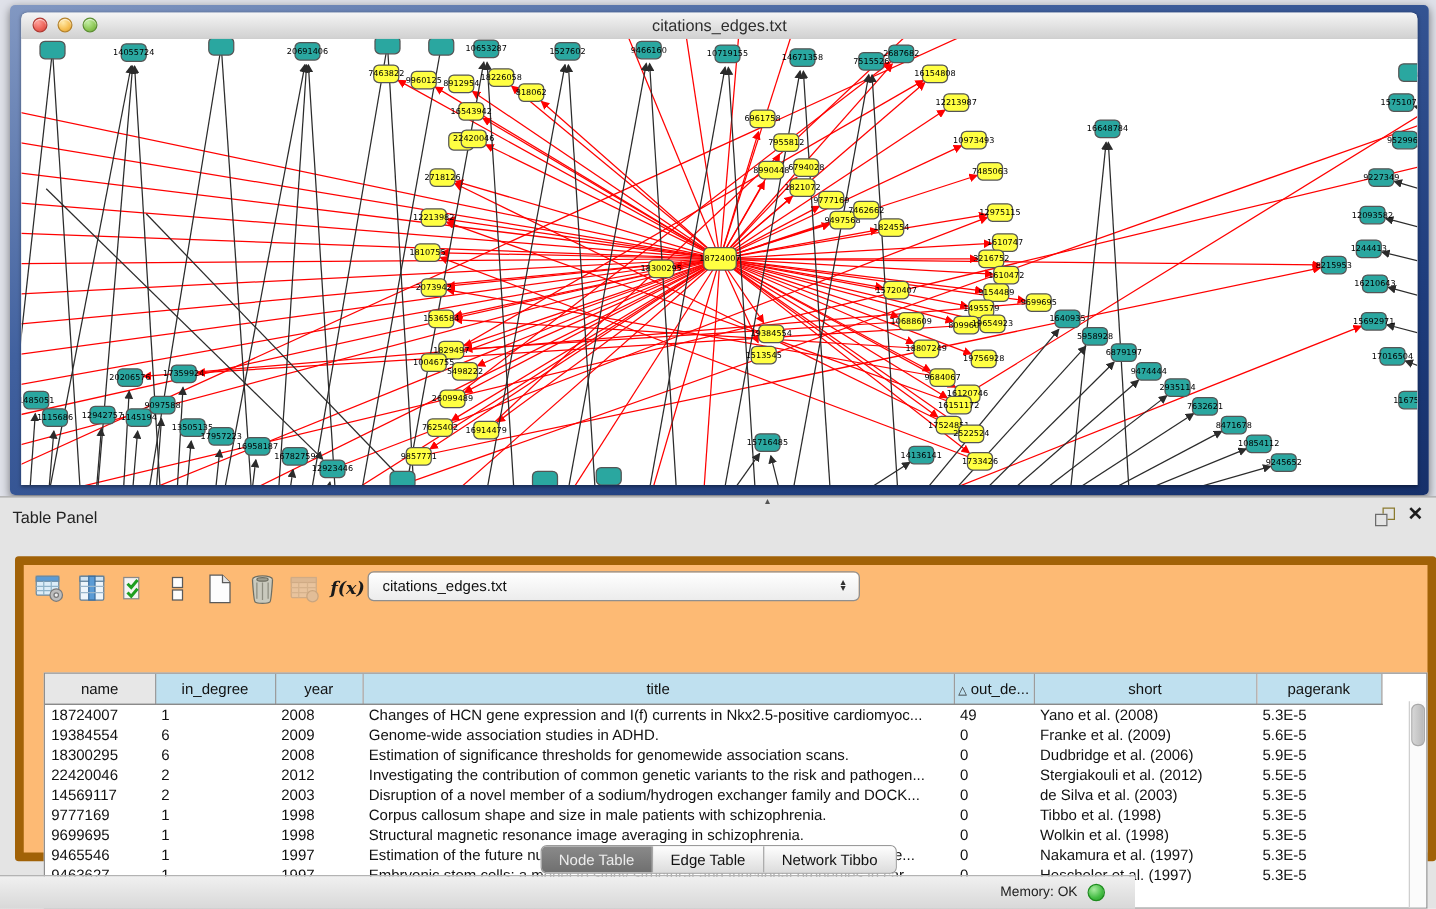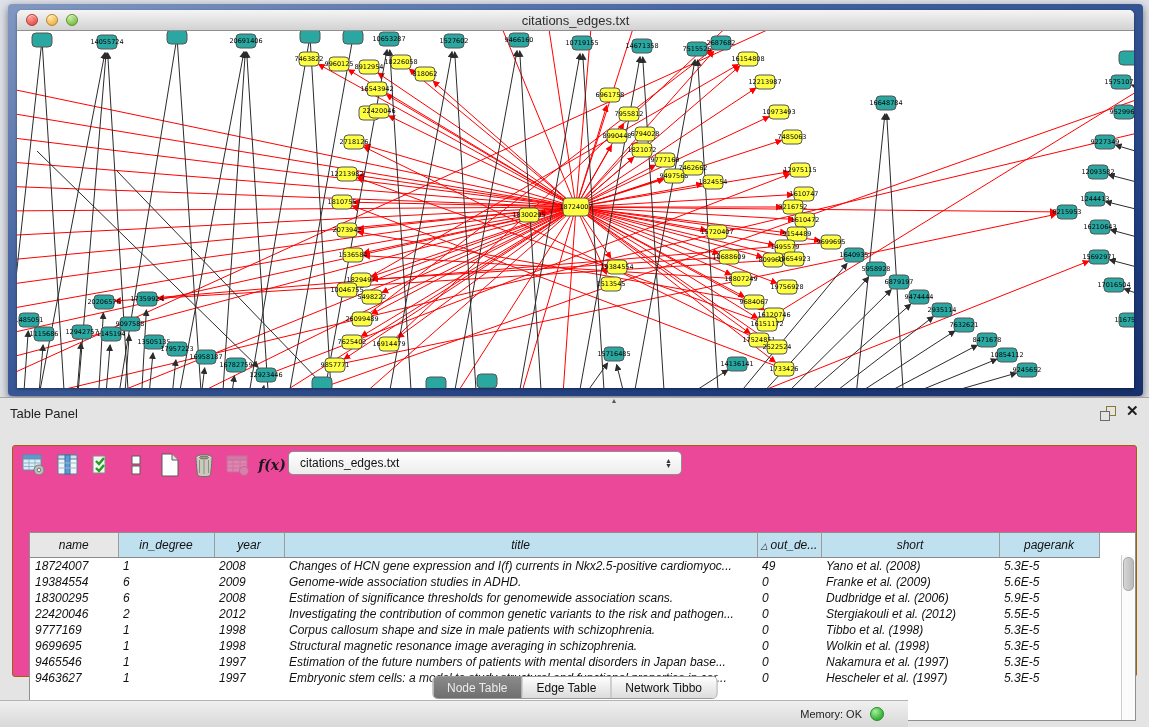--- a/index.html
+++ b/index.html
@@ -25,33 +25,33 @@
   .resize-grip{position:absolute;right:3px;bottom:3px;width:14px;height:14px;
      background:repeating-linear-gradient(135deg,transparent 0 3px,#9a9a9a 3px 4px);}
   
   #table-region{position:absolute;left:0;top:397px;width:1149px;height:303px;background:#e4e4e4;border-top:1px solid #a5a5a5;}
   .panel-title{position:absolute;left:10px;top:8px;font-size:13px;color:#222;}
   .panel-float{position:absolute;left:1100px;top:8px;width:17px;height:15px;cursor:default;}
   .panel-float .sq1{position:absolute;left:6px;top:0;width:8px;height:8px;border:1px solid #8a7a2e;background:transparent;}
   .panel-float .sq2{position:absolute;left:0;top:5px;width:8px;height:8px;border:1px solid #6c6c6c;background:#e4e4e4;}
   .panel-close{position:absolute;left:1126px;top:4px;font-size:15px;font-weight:bold;color:#1c1c1c;cursor:default;}
   .divider-arrow{position:absolute;left:612px;top:-2px;font-size:8px;color:#555;}
-  .groupbox{position:absolute;left:12px;top:47px;width:1123px;height:230px;background:#ec4899;
-            border:1px solid #a16207;border-radius:3px;}
+  .groupbox{position:absolute;left:12px;top:47px;width:1123px;height:230px;background:#fdba74;
+            border:7px solid #a16207;border-radius:3px;}
   .toolbar{position:absolute;left:6px;top:4px;height:30px;display:flex;align-items:center;}
   .tbtn{width:30px;height:28px;display:flex;align-items:center;justify-content:center;margin-right:4px;}
   .tbtn svg{display:block;}
   .fx-label{font-family:"DejaVu Serif",serif;font-style:italic;font-weight:bold;font-size:14px;color:#1a1a1a;}
   .dropdown{position:absolute;left:275px;top:5px;width:392px;height:22px;border:1px solid #8f8f8f;border-radius:5px;
             background:linear-gradient(#ffffff,#ececec);display:flex;align-items:center;box-shadow:inset 0 1px 0 #fff;}
   .dropdown .val{margin-left:11px;font-size:12px;color:#111;flex:1;}
   .dd-arrows{margin-right:9px;display:flex;flex-direction:column;line-height:5px;font-size:7px;color:#333;}
   
   .tablewrap{position:absolute;left:16px;top:86px;width:1105px;height:187px;background:#fff;border:1px solid #8f8f8f;overflow:hidden;}
-  table.grid{border-collapse:collapse;table-layout:fixed;width:1069px;font-size:12px;color:#111;font-style:italic;}
+  table.grid{border-collapse:collapse;table-layout:fixed;width:1069px;font-size:12px;color:#111;}
   table.grid th{height:22px;font-weight:normal;text-align:center;border-right:1px solid #9c9c9c;border-bottom:1px solid #8a8a8a;
                 overflow:hidden;white-space:nowrap;}
   table.grid th.c0{background:#e7e7e7;}
   table.grid th:not(.c0){background:#bfe0ef;}
   table.grid td{height:16px;padding:0 0 0 5px;overflow:hidden;white-space:nowrap;text-overflow:clip;border:none;}
   col.c0{width:88px;}col.c1{width:96px;}col.c2{width:70px;}col.c3{width:473px;}
   col.c4{width:64px;}col.c5{width:178px;}col.c6{width:100px;}
   .sort-tri{font-size:9px;margin-right:3px;color:#222;}
   .vscroll{position:absolute;right:0;top:22px;bottom:0;width:13px;background:#fbfbfb;border-left:1px solid #cfcfcf;}
   .vthumb{position:absolute;left:1px;top:2px;width:9px;height:32px;border-radius:5px;background:linear-gradient(90deg,#d6d6d6,#b9b9b9);border:1px solid #a8a8a8;}
@@ -825,20 +825,29 @@
             <tr>
               <td class="c0">22420046</td>
               <td class="c1">2</td>
               <td class="c2">2012</td>
               <td class="c3">Investigating the contribution of common genetic variants to the risk and pathogen...</td>
               <td class="c4">0</td>
               <td class="c5">Stergiakouli et al. (2012)</td>
               <td class="c6">5.5E-5</td>
             </tr>
             <tr>
+              <td class="c0">14569117</td>
+              <td class="c1">2</td>
+              <td class="c2">2003</td>
+              <td class="c3">Disruption of a novel member of a sodium/hydrogen exchanger family and DOCK...</td>
+              <td class="c4">0</td>
+              <td class="c5">de Silva et al. (2003)</td>
+              <td class="c6">5.3E-5</td>
+            </tr>
+            <tr>
               <td class="c0">9777169</td>
               <td class="c1">1</td>
               <td class="c2">1998</td>
               <td class="c3">Corpus callosum shape and size in male patients with schizophrenia.</td>
               <td class="c4">0</td>
               <td class="c5">Tibbo et al. (1998)</td>
               <td class="c6">5.3E-5</td>
             </tr>
             <tr>
               <td class="c0">9699695</td>

